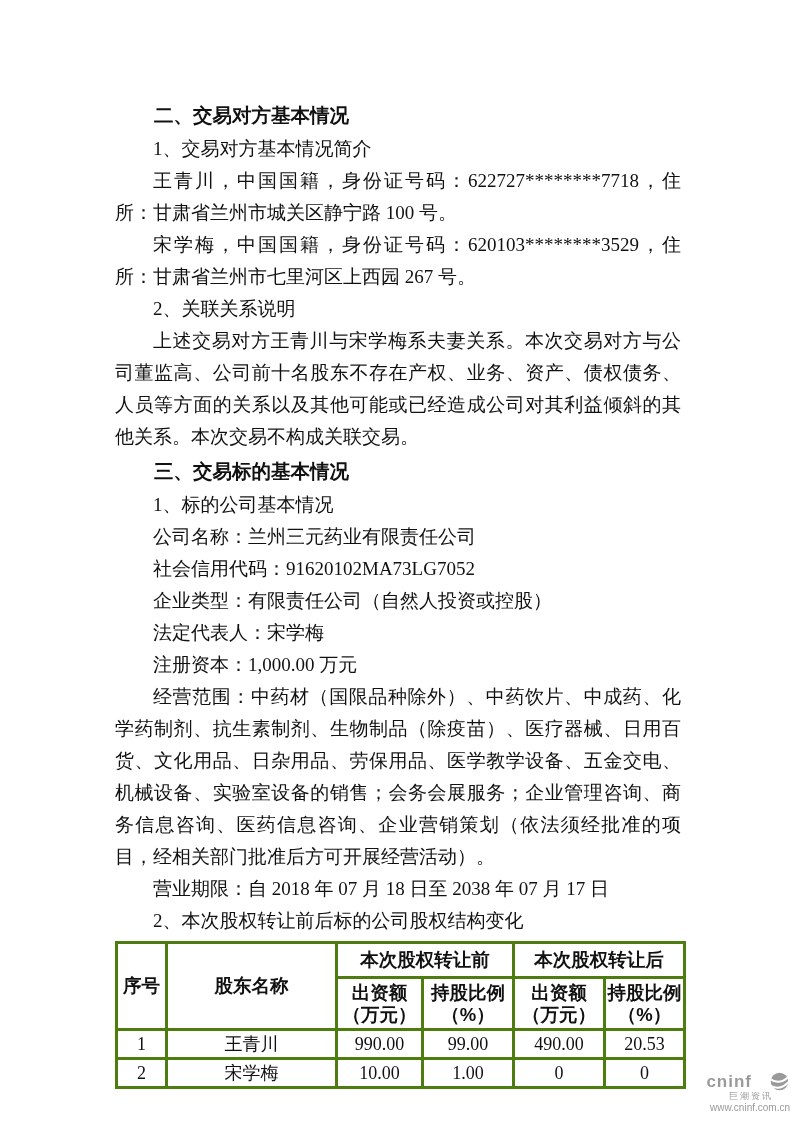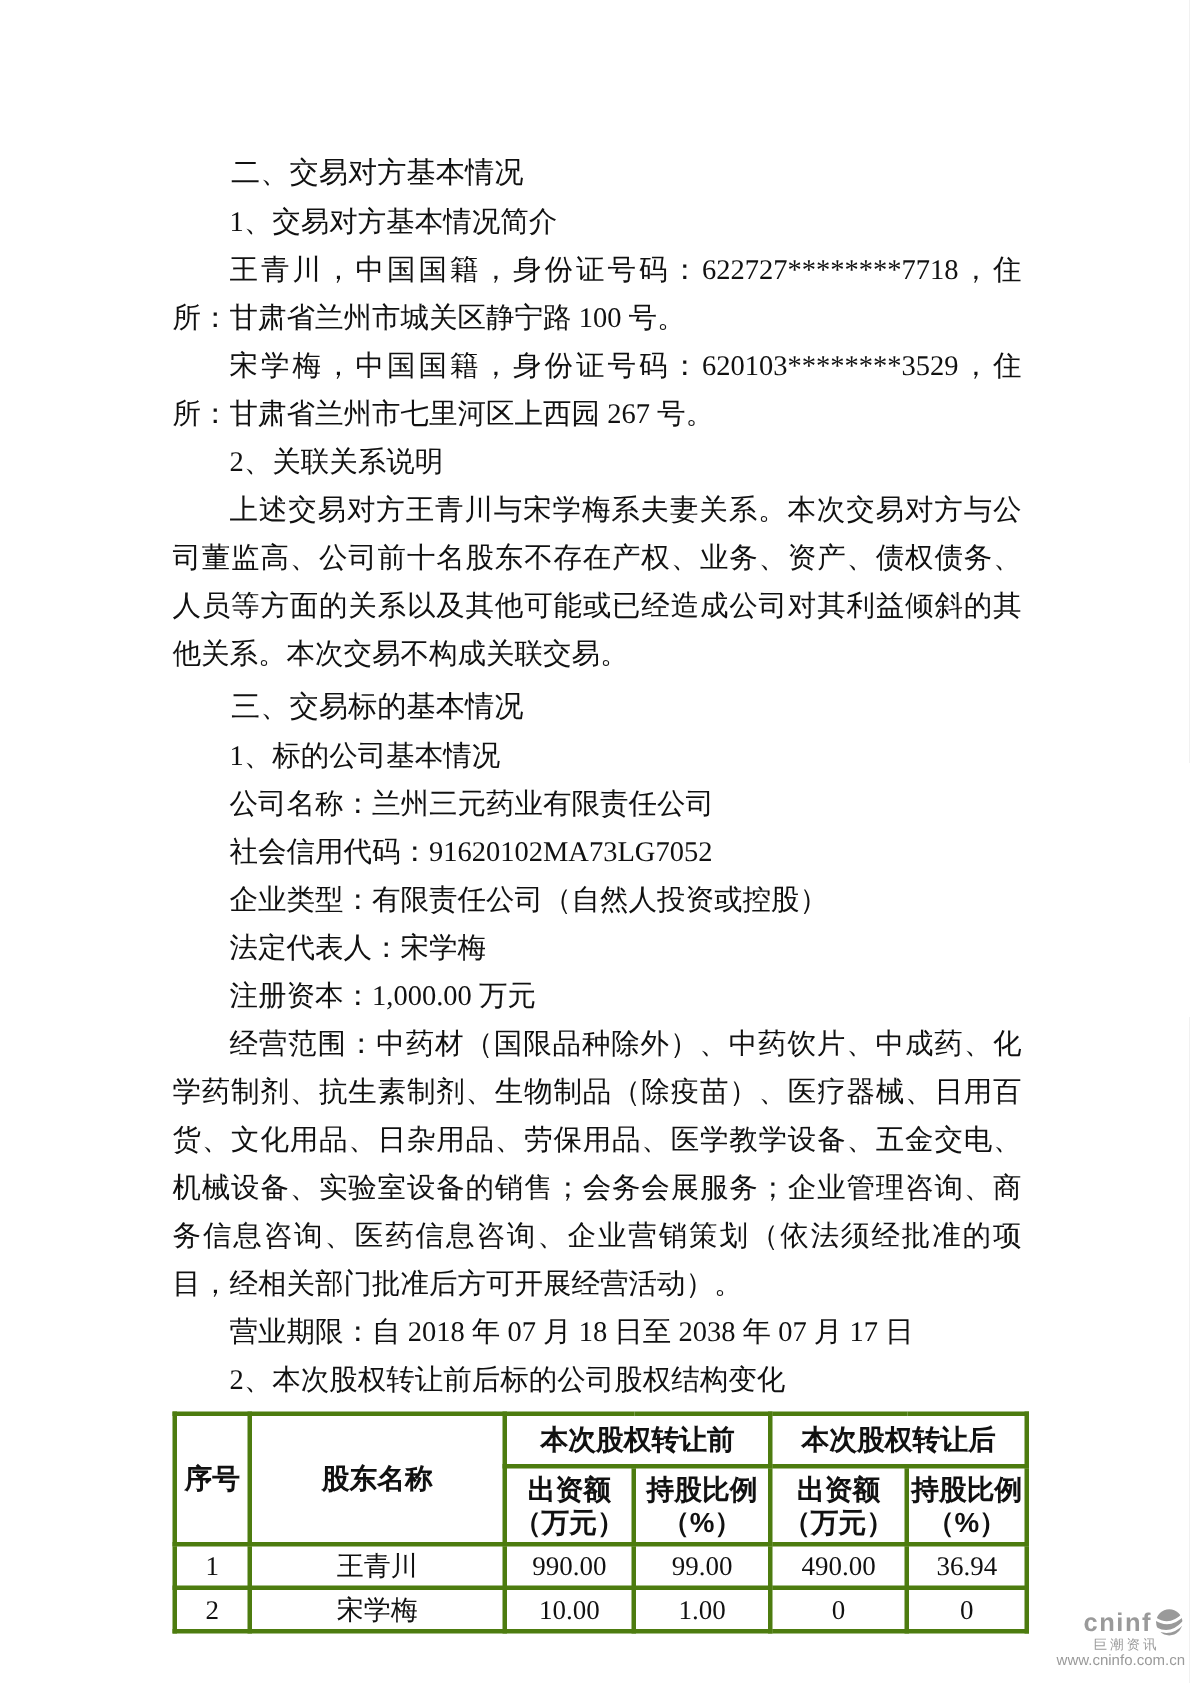--- a/index.html
+++ b/index.html
@@ -23,21 +23,21 @@
   }
   .para {
     margin: 0;
     text-indent: 2em;
     text-align: justify;
   }
   .hd {
     margin: 2px 0;
     text-indent: 2em;
     font-size: 19.5px;
-    font-weight: normal;
+    font-weight: bold;
     font-family: "Liberation Sans", "DejaVu Sans", sans-serif;
     line-height: 32px;
   }
   table.equity {
     border-collapse: collapse;
     table-layout: fixed;
     width: 568px;
     margin-top: 4px;
     border: 2px solid #000;
   }
@@ -68,21 +68,21 @@
     width: 110px;
     color: #9a9a9a;
     font-family: "Liberation Sans", "DejaVu Sans", sans-serif;
     text-align: right;
     line-height: 1.15;
   }
   .brand-top {
     display: flex;
     align-items: center;
     justify-content: flex-end;
-    gap: 1px;
+    gap: 17px;
     font-weight: bold;
     font-size: 17px;
     letter-spacing: 1px;
   }
   .brand-cn { font-size: 9px; letter-spacing: 2px; padding-right: 17px; margin-top: -1px; font-family: Liberation Serif, serif; }
   .brand-url { font-size: 10px; letter-spacing: 0px; }
 </style>
 </head>
 <body>
 
@@ -140,21 +140,21 @@
             <span>持股比例</span>
             <span>（%）</span>
           </th>
         </tr>
         <tr class="data-row">
           <td>1</td>
           <td>王青川</td>
           <td>990.00</td>
           <td>99.00</td>
           <td>490.00</td>
-          <td>36.94</td>
+          <td>20.53</td>
         </tr>
         <tr class="data-row">
           <td>2</td>
           <td>宋学梅</td>
           <td>10.00</td>
           <td>1.00</td>
           <td>0</td>
           <td>0</td>
         </tr>
       </tbody>
@@ -164,15 +164,15 @@
   <div class="brand">
     <div class="brand-top">
       <span>cninf</span>
       <svg width="21" height="21" viewBox="0 0 24 24" aria-hidden="true">
         <circle cx="12" cy="12" r="10" fill="#9a9a9a"></circle>
         <path d="M1 9 Q 12 17 23 6" stroke="#ffffff" stroke-width="2.2" fill="none"></path>
         <path d="M2 17 Q 13 23 23 12" stroke="#ffffff" stroke-width="2.2" fill="none"></path>
       </svg>
     </div>
     <div class="brand-cn">巨潮资讯</div>
-    <div class="brand-url">www.cninfo.com.cn</div>
+    <div class="brand-url">www.cninf.com.cn</div>
   </div>
 </div>
 
 </body></html>

